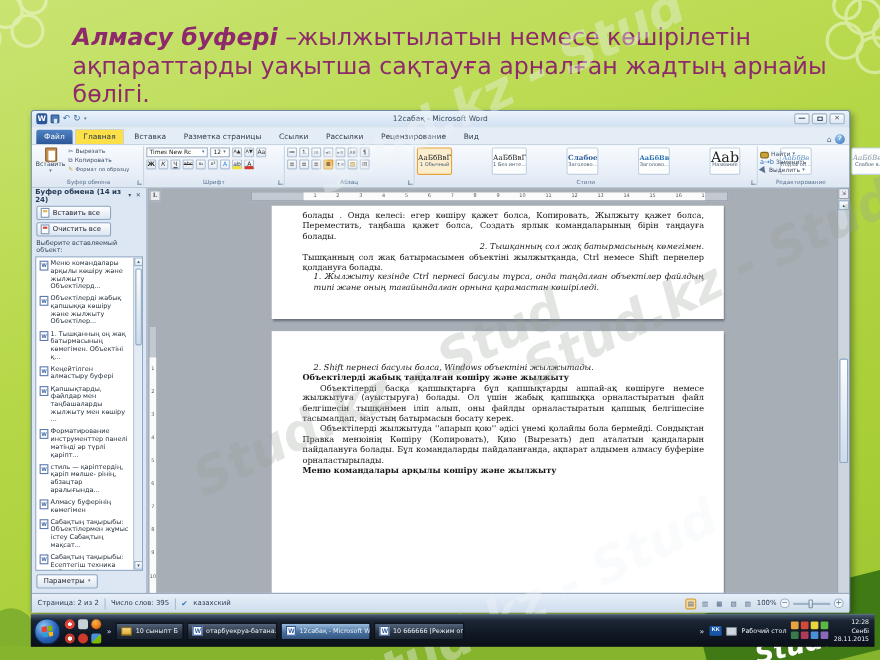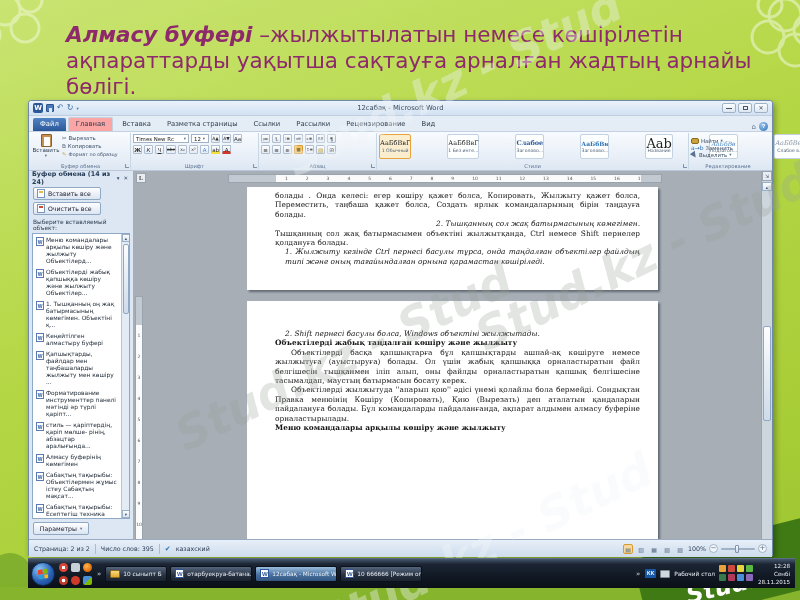--- a/index.html
+++ b/index.html
@@ -37,21 +37,21 @@
   .cbtn{width:14px;height:10px;border:1px solid #9fb2c6;border-radius:2px;background:linear-gradient(#fdfefe,#dce6f1);
         font-size:6px;line-height:8px;text-align:center;color:#44566b;}
   .cbtn .rbox{display:inline-block;width:5px;height:4px;border:1px solid #44566b;margin-top:2px;}
   .minbar{display:inline-block;width:6px;height:1.5px;background:#44566b;margin-bottom:1px;}
 
   
   .tabsrow{left:0;top:15px;width:100%;height:16px;background:#e4ecf6;border-bottom:1px solid #c3d1e1;
            display:flex;align-items:flex-end;padding:0 4px;gap:2px;}
   .tab{font-size:6.8px;color:#33404f;padding:2px 7px 3px;border-radius:2px 2px 0 0;}
   .tab.file{background:linear-gradient(#4f83c4,#2b5797);color:#fff;}
-  .tab.active{background:#fca5a5;border:1px solid #c3d1e1;border-bottom:none;color:#2b3b4e;}
+  .tab.active{background:#fde047;border:1px solid #c3d1e1;border-bottom:none;color:#2b3b4e;}
   .tabsrow .rightctl{margin-left:auto;display:flex;gap:3px;align-items:center;}
   .helpdot{width:9px;height:9px;border-radius:50%;background:radial-gradient(circle at 35% 30%,#9cc6ee,#2f71b8);
            color:#fff;font:bold 6px/9px sans-serif;text-align:center;}
   .homeg{font-size:7px;color:#5a7190;}
 
   
   .ribbon{left:0;top:31px;width:100%;height:39px;background:linear-gradient(#f8fbfe,#e7eef7 70%,#dde7f2);
           border-bottom:1px solid #b9c8da;display:flex;padding:1px 2px;}
   .rgroup{position:relative;height:36px;border-right:1px solid #c9d6e4;padding:1px 2px 8px;}
   .glabel{position:absolute;left:0;bottom:0;width:100%;text-align:center;font-size:5.2px;color:#5a7190;}

